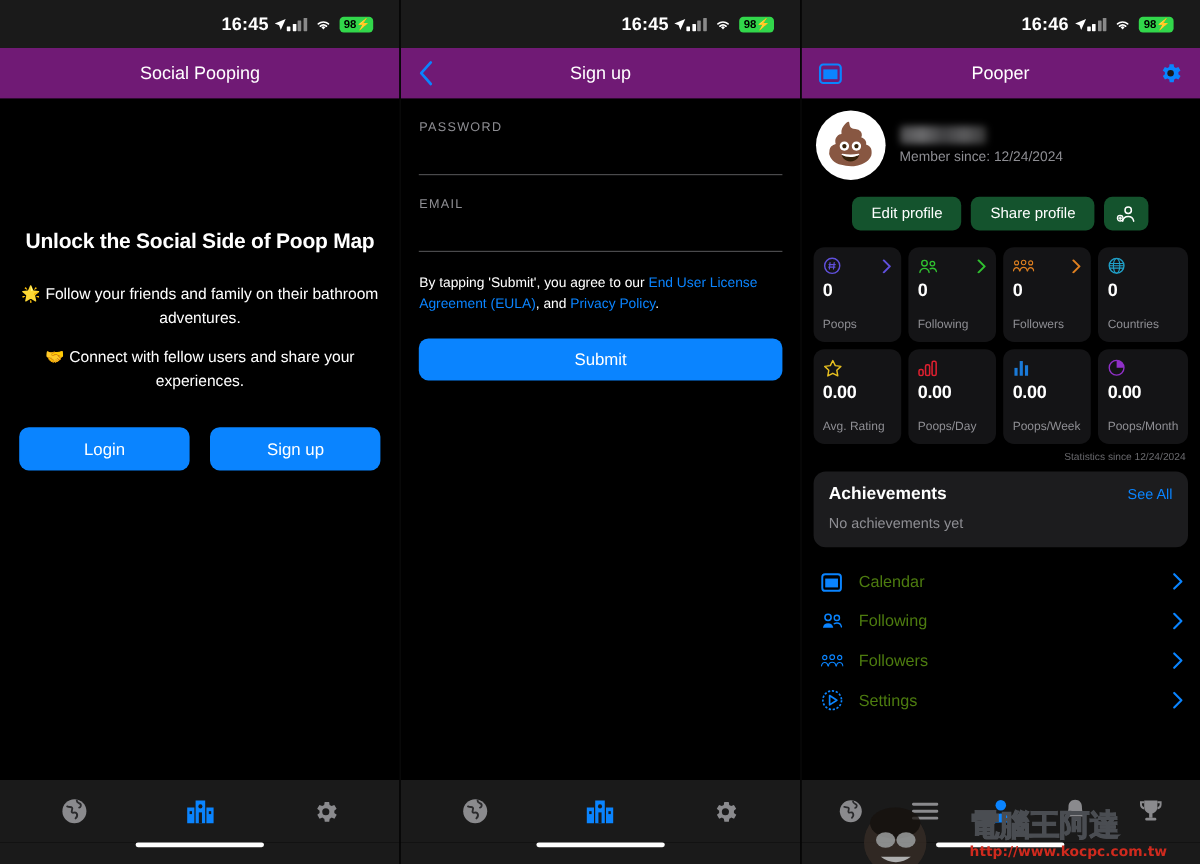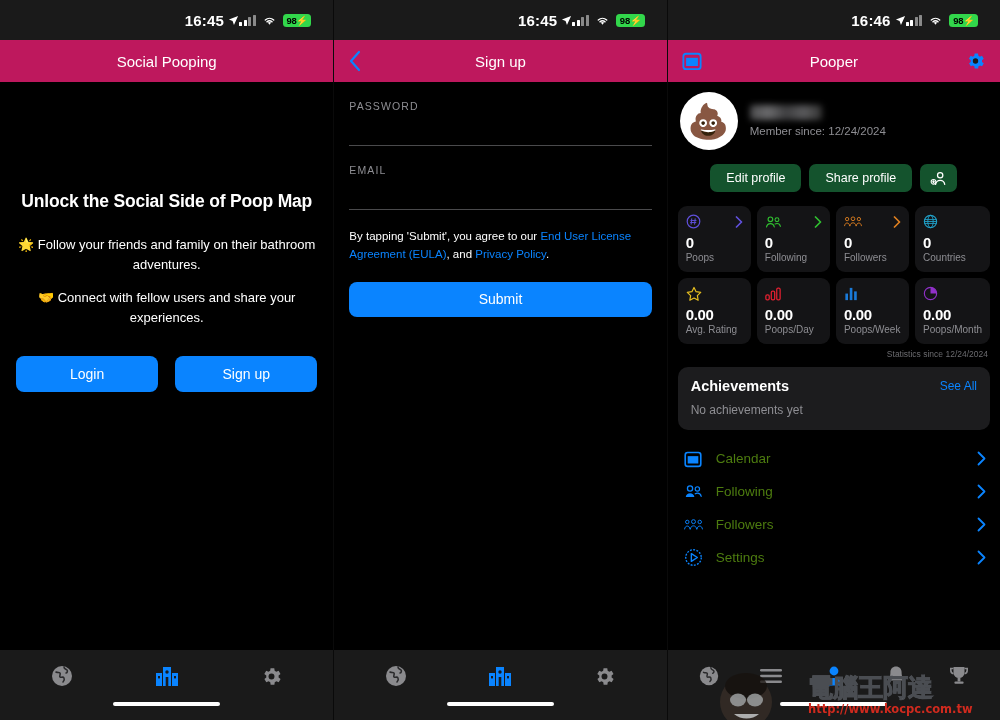--- a/index.html
+++ b/index.html
@@ -37,21 +37,21 @@
   .cell-bars i:nth-child(3){ height: 8.5px; background:#8a8a8a; }
   .cell-bars i:nth-child(4){ height: 11px; background:#8a8a8a; }
   .batt {
     background: #32d74b; color: #000; font-size: 9.5px; font-weight: bold;
     border-radius: 3.5px; padding: 1px 3px 1px 4px; line-height: 11px;
     display: flex; align-items: center; letter-spacing: -.2px;
   }
 
   
   .navbar {
-    height: 42px; background: #be185d;
+    height: 42px; background: #701a75;
     display: flex; align-items: center; justify-content: center;
     position: relative; flex-shrink: 0;
   }
   .nav-title { color: #fff; font-size: 15px; font-weight: 400; }
   .nav-left { position: absolute; left: 14px; top: 50%; transform: translateY(-50%);
               display: flex; align-items: center; }
   .nav-right { position: absolute; right: 14px; top: 50%; transform: translateY(-50%);
                display: flex; align-items: center; }
 
   
@@ -113,21 +113,21 @@
   }
   .pill.icon-only { padding: 0 10px; display: flex; align-items: center; }
 
   .stat-grid { display: grid; grid-template-columns: repeat(4,1fr); gap: 6px; margin-top: 14px; }
   .stat-card {
     background: #141416; border-radius: 9px; padding: 7px 8px 9px 8px; min-height: 62px;
     display: flex; flex-direction: column;
   }
   .stat-top { display: flex; align-items: center; justify-content: space-between; height: 17px; }
   .stat-val { color: #fff; font-size: 15px; font-weight: bold; margin-top: 4px; letter-spacing: -.3px; }
-  .stat-lbl { color: #8e8e93; font-size: 10px; margin-top: 1px; }
+  .stat-lbl { color: #8e8e93; font-size: 10px; margin-top: 14px; }
   .stats-since { color: #6a6a6e; font-size: 8.5px; text-align: right; margin-top: 5px; padding-right: 2px; }
 
   .ach-card { background: #1c1c1e; border-radius: 10px; padding: 11px 13px 13px 13px; margin-top: 8px; }
   .ach-head { display: flex; align-items: center; justify-content: space-between; }
   .ach-title { color: #fff; font-size: 14.5px; font-weight: bold; }
   .ach-see { color: #0a84ff; font-size: 12px; cursor: pointer; }
   .ach-empty { color: #8e8e93; font-size: 12px; margin-top: 9px; }
 
   .menu { margin-top: 12px; }
   .menu-row {

